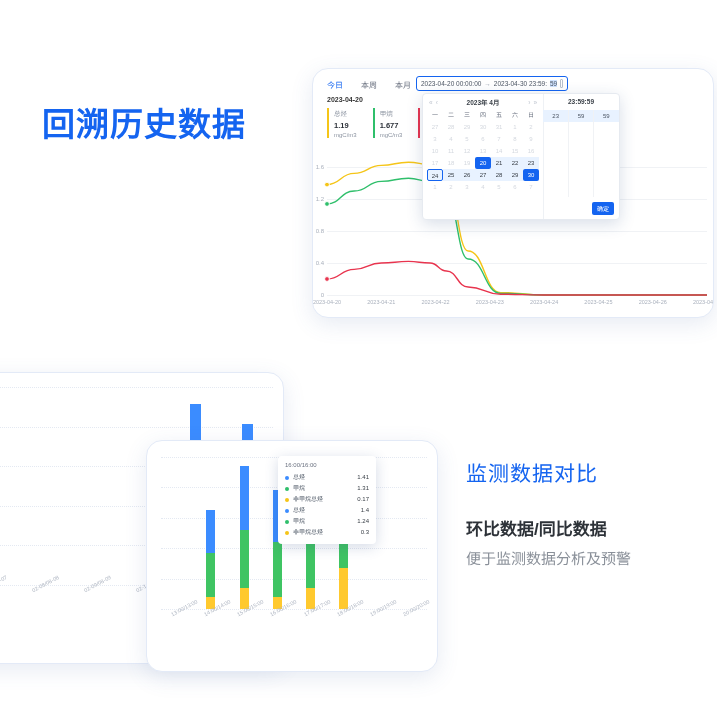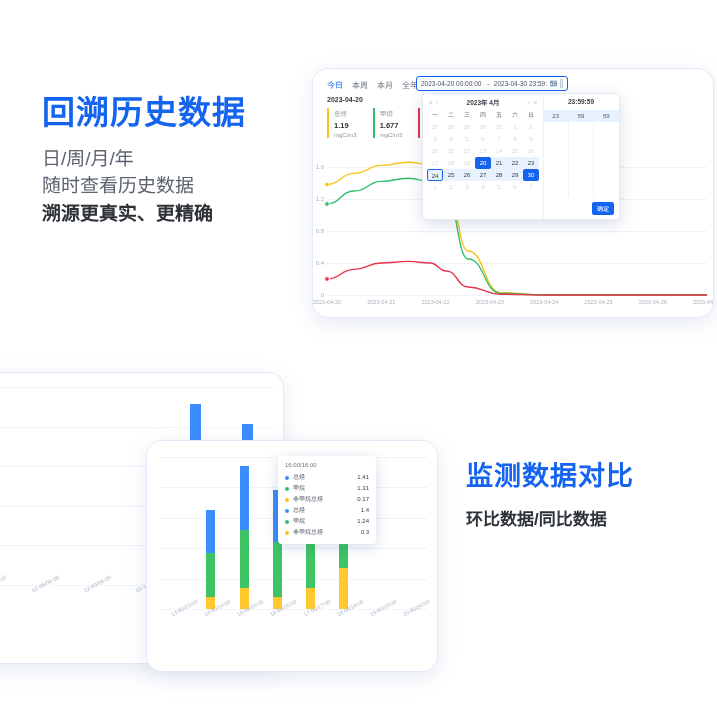--- a/index.html
+++ b/index.html
@@ -16,30 +16,30 @@
     position:absolute;background:#fff;
     border:1px solid #e3eaf7;border-radius:14px;
     box-shadow:0 6px 22px rgba(70,100,160,.13);
     overflow:hidden;
   }
 
   
   .sec1-text{position:absolute;left:42px;top:96px;}
   .headline{
     color:#1464F0;font-weight:bold;font-size:33px;letter-spacing:1px;
-    line-height:1.05;white-space:nowrap;
+    line-height:1.05;white-space:nowrap;margin-top:12px;
   }
   .sub-lines{margin-top:14px;color:#5d6470;font-size:19px;line-height:1.45;white-space:nowrap;}
   .sub-lines .strong{color:#2d3238;font-weight:bold;}
 
   
   #topCard{left:312px;top:68px;width:400px;height:248px;border-radius:16px;}
   .dash-inner{position:relative;width:100%;height:100%;}
 
-  .tabs{position:absolute;left:14px;top:10px;display:flex;gap:9px;}
+  .tabs{position:absolute;left:14px;top:10px;display:flex;gap:18px;}
   .tab{font-size:8px;color:#6b7280;cursor:default;white-space:nowrap;}
   .tab.active{color:#1464F0;}
 
   .range-box{
     position:absolute;left:103px;top:7px;width:152px;height:15px;
     border:1px solid #1464F0;border-radius:3px;background:#fff;
     display:flex;align-items:center;padding:0 4px;box-sizing:border-box;gap:3px;
   }
   .range-box span{font-size:6.5px;color:#4b5563;white-space:nowrap;}
   .range-box .arrow{color:#9aa3af;}
@@ -109,36 +109,31 @@
     background:#fff;border-radius:4px;box-shadow:0 3px 14px rgba(40,70,130,.20);
     padding:6px 7px;box-sizing:border-box;
   }
   .tip-t{font-size:6px;color:#6b7280;margin-bottom:4px;}
   .tip-row{display:flex;align-items:center;font-size:6px;color:#4b5563;line-height:11px;}
   .tip-dot{width:4px;height:4px;border-radius:50%;margin-right:4px;flex:none;}
   .tip-nm{flex:1;white-space:nowrap;}
   .tip-vl{color:#3a4048;}
 
   .sec2-text{position:absolute;left:466px;top:462px;}
-  .headline2{color:#1464F0;font-weight:bold;font-size:27px;letter-spacing:1px;white-space:nowrap;line-height:1.1;}
-  .sub2a{margin-top:13px;color:#2d3238;font-weight:bold;font-size:17px;white-space:nowrap;}
+  .headline2{color:#1464F0;font-weight:normal;font-size:21px;letter-spacing:1px;white-space:nowrap;line-height:1.1;}
+  .sub2a{margin-top:30px;color:#2d3238;font-weight:bold;font-size:17px;white-space:nowrap;}
   .sub2b{margin-top:7px;color:#8a9099;font-size:15px;white-space:nowrap;}
 </style>
 </head>
 <body>
 
 <div class="stage">
 
   <div class="sec1-text">
     <div class="headline">回溯历史数据</div>
-    <div class="sub-lines">
-      <div>日/周/月/年</div>
-      <div>随时查看历史数据</div>
-      <div class="strong">溯源更真实、更精确</div>
-    </div>
   </div>
 
   <div class="card" id="topCard">
     <div class="dash-inner">
 
       <div class="tabs" id="tabs">
           <div class="tab active">今日</div>
           <div class="tab">本周</div>
           <div class="tab">本月</div>
           <div class="tab">全年</div>
@@ -404,15 +399,16 @@
           <span class="tip-dot" style="background: rgb(245, 197, 24);"></span>
           <span class="tip-nm">非甲烷总烃</span>
           <span class="tip-vl">0.3</span>
         </div>
       </div>
   </div>
 
   <div class="sec2-text">
     <div class="headline2">监测数据对比</div>
     <div class="sub2a">环比数据/同比数据</div>
+    <div class="sub2b">便于监测数据分析及预警</div>
   </div>
 
 </div>
 
 </body></html>

